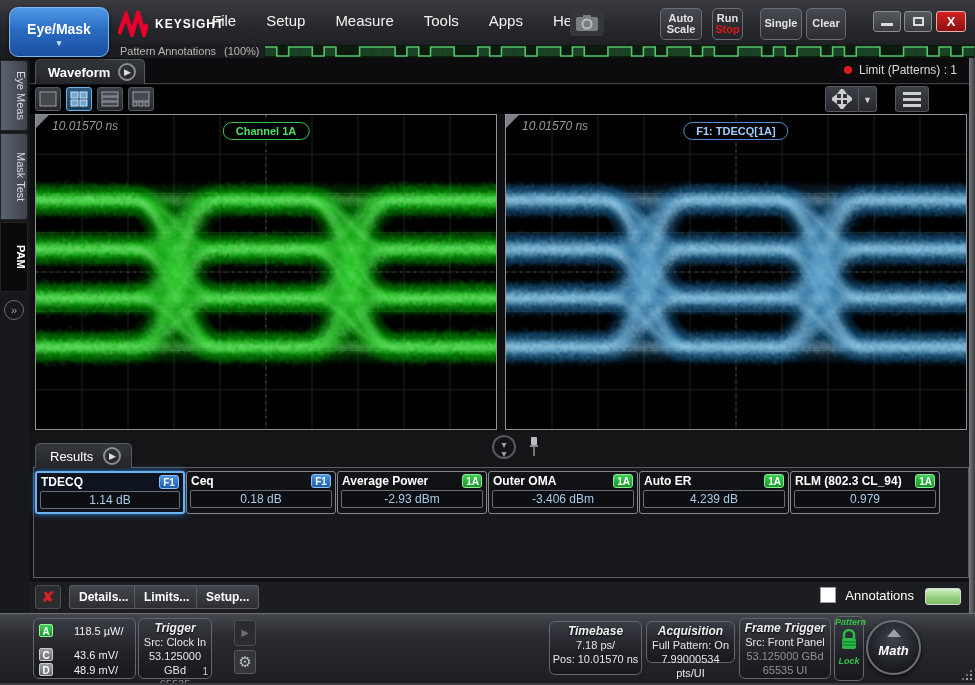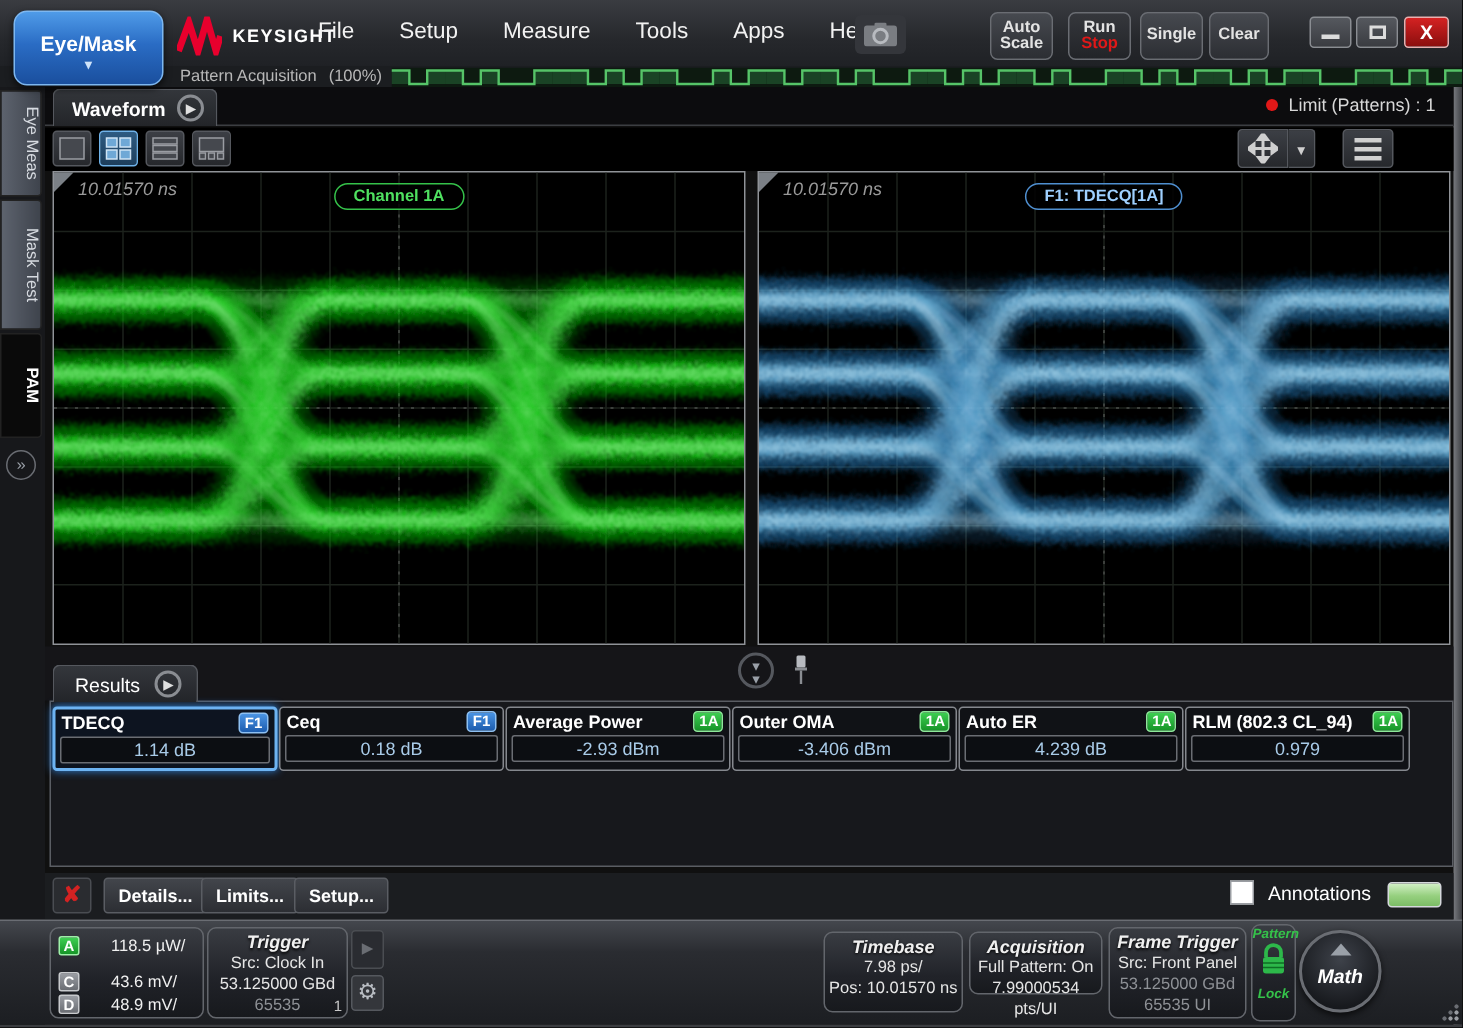--- a/index.html
+++ b/index.html
@@ -21,21 +21,21 @@
   #brand { position:absolute; left:118px; top:11px; display:flex; align-items:center; gap:7px; }
   #brand .logotext { color:#fff; font-weight:bold; font-size:12px; letter-spacing:1px; }
   #menubar { position:absolute; left:212px; top:12px; display:flex; gap:30px; }
   #menubar span { color:#f2f2f2; font-size:15px; cursor:pointer; }
   #camerabtn { position:absolute; left:570px; top:10px; width:34px; height:26px;
     background:#34363b; border-radius:4px; display:flex; align-items:center; justify-content:center; }
   .tb-btn { position:absolute; top:8px; height:32px; background:linear-gradient(#46494f,#2c2e33);
     border:1px solid #6a6d73; border-radius:5px; color:#e3e3e3; font-weight:bold;
     font-size:11px; line-height:11px; text-align:center; padding-top:4px; cursor:pointer; }
   #btn-autoscale { left:660px; width:42px; }
-  #btn-runstop  { left:712px; width:42px; background:linear-gradient(#35373c,#222428); }
+  #btn-runstop  { left:712px; width:31px; background:linear-gradient(#35373c,#222428); }
   #btn-runstop .stop { color:#e01818; }
   #btn-single { left:760px; width:42px; padding-top:9px; }
   #btn-clear  { left:806px; width:40px; padding-top:9px; }
   .win-btn { position:absolute; top:11px; width:28px; height:21px; border-radius:3px;
     border:1px solid #8a8d92; background:linear-gradient(#55585e,#3a3c41);
     display:flex; align-items:center; justify-content:center; cursor:pointer; }
   #win-min { left:873px; } #win-max { left:904px; }
   #win-close { left:936px; width:30px; background:linear-gradient(#d42222,#8a0e0e);
     border-color:#e8b0b0; color:#fff; font-weight:bold; font-size:13px; }
   #win-min .bar { width:12px; height:3px; background:#dcdcdc; margin-top:6px; }
@@ -146,21 +146,21 @@
   .spanel .row { color:#e6e6e6; font-size:11px; text-align:center; line-height:14px; }
   .spanel .row.dim { color:#8e9196; }
   #sp-channels { left:33px; top:4px; width:103px; height:61px; padding:4px 0 0 5px; }
   .ch-row { display:flex; align-items:center; gap:5px; height:15px; }
   .ch-row.gap { margin-top:9px; }
   .ch-badge { width:14px; height:13px; border-radius:2px; color:#fff; font-size:10px; font-weight:bold;
     text-align:center; line-height:13px; }
   .ch-badge.green { background:linear-gradient(#3ecf52,#169428); border:1px solid #9ef0a8; }
   .ch-badge.gray  { background:linear-gradient(#9a9da3,#6a6d73); border:1px solid #c8cacd; }
   .ch-row .t { color:#f0f0f0; font-size:11px;margin-left:16px; }
-  #sp-trigger { left:138px; top:4px; width:94px; height:61px; }
+  #sp-trigger { left:138px; top:4px; width:74px; height:61px; }
   #sp-trigger .corner { position:absolute; right:3px; bottom:1px; color:#c8c8c8; font-size:10px; }
   #trig-side { position:absolute; left:234px; top:6px; width:22px; height:26px; background:#2a2c31;
     border:1px solid #4a4d52; border-radius:3px; color:#6a6d73; text-align:center; line-height:24px;
     font-size:10px; cursor:pointer; }
   #gearbtn { position:absolute; left:234px; top:36px; width:22px; height:24px; background:#34363b;
     border:1px solid #55585e; border-radius:3px; color:#b8bcc2; font-size:15px; text-align:center;
     line-height:22px; cursor:pointer; }
   #sp-timebase { left:549px; top:7px; width:93px; height:54px; }
   #sp-acq { left:646px; top:7px; width:89px; height:42px; }
   #sp-frame { left:739px; top:4px; width:92px; height:61px; }
@@ -230,21 +230,21 @@
         <span>X</span>
       </div>
   </div>
 
   <div id="appbtn">
     <span>Eye/Mask</span>
     <span class="chev">▾</span>
   </div>
 
   <div id="patternrow">
-    <span class="lbl">Pattern Acquisition</span>
+    <span class="lbl">Pattern Annotations</span>
     <span class="pct">(100%)</span>
     <svg id="patbar" preserveAspectRatio="none" viewBox="0 0 714 13">
         <rect x="0" y="0" width="714" height="13" fill="#0d1a10"></rect>
         <rect x="0.0" y="2" width="11.9" height="9" fill="#1e4d2a" opacity="0.8"></rect>
         <rect x="23.8" y="2" width="11.9" height="9" fill="#1e4d2a" opacity="0.8"></rect>
         <rect x="35.7" y="2" width="11.9" height="9" fill="#1e4d2a" opacity="0.8"></rect>
         <rect x="59.5" y="2" width="11.9" height="9" fill="#1e4d2a" opacity="0.8"></rect>
         <rect x="95.2" y="2" width="11.9" height="9" fill="#1e4d2a" opacity="0.8"></rect>
         <rect x="107.1" y="2" width="11.9" height="9" fill="#1e4d2a" opacity="0.8"></rect>
         <rect x="119.0" y="2" width="11.9" height="9" fill="#1e4d2a" opacity="0.8"></rect>
@@ -899,21 +899,21 @@
       <div class="hd">Trigger</div>
       <div class="row">Src: Clock In</div>
       <div class="row">53.125000 GBd</div>
       <div class="row dim">65535</div>
       <div class="corner">1</div>
     </div>
     <div id="trig-side"><span>▶</span></div>
     <div id="gearbtn"><span>⚙</span></div>
     <div class="spanel" id="sp-timebase">
       <div class="hd">Timebase</div>
-      <div class="row">7.98 ps/</div>
+      <div class="row">7.18 ps/</div>
       <div class="row">Pos: 10.01570 ns</div>
     </div>
     <div class="spanel" id="sp-acq">
       <div class="hd">Acquisition</div>
       <div class="row">Full Pattern: On</div>
       <div class="row">7.99000534 pts/UI</div>
     </div>
     <div class="spanel" id="sp-frame">
       <div class="hd">Frame Trigger</div>
       <div class="row">Src: Front Panel</div>

